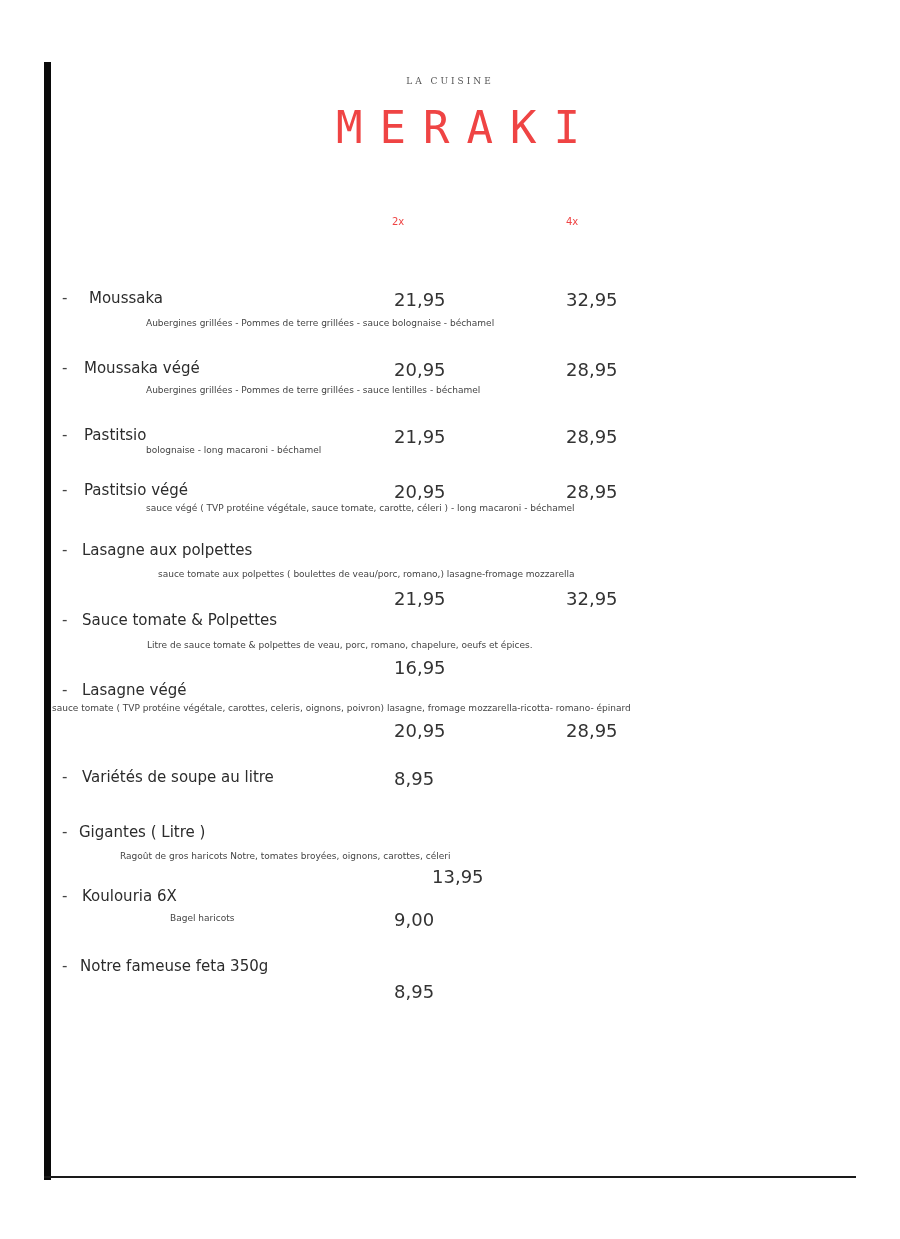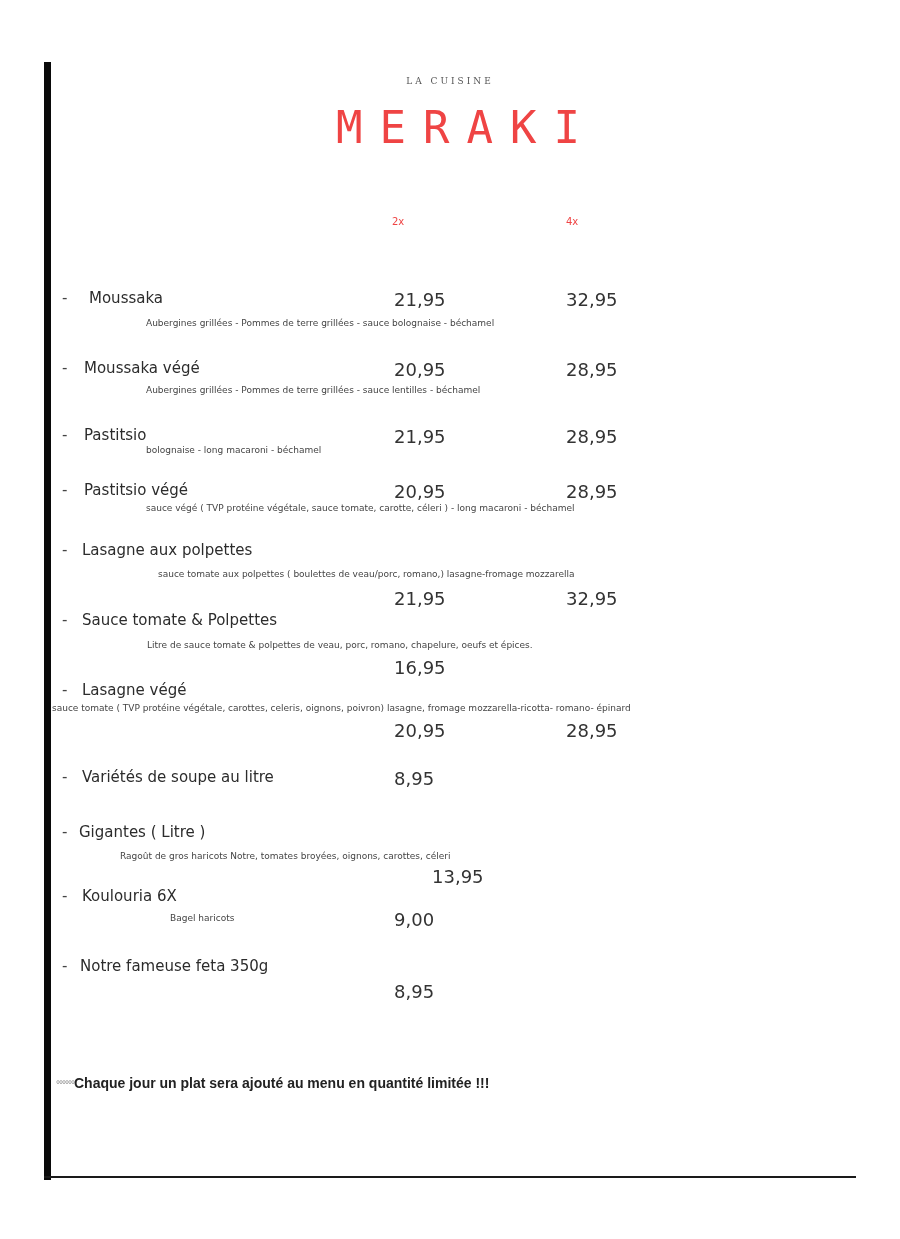--- a/index.html
+++ b/index.html
@@ -105,16 +105,13 @@
     <span class="abs desc" style="left:170px; top:913px;">Bagel haricots</span>
     <span class="abs price" style="left:394px; top:909px;">9,00</span>
   </div>
 
   <div>
     <span class="abs dash" style="left:62px; top:957px;">-</span>
     <span class="abs name" style="left:80px; top:957px;">Notre fameuse feta  350g</span>
     <span class="abs price" style="left:394px; top:981px;">8,95</span>
   </div>
 
-  <div class="abs note" style="left:56px; top:1075px;">
-    <span class="dots">°°°°°°</span><span>Chaque jour un plat sera ajouté au menu en quantité limitée !!!</span>
-  </div>
 </div>
 
 </body></html>

